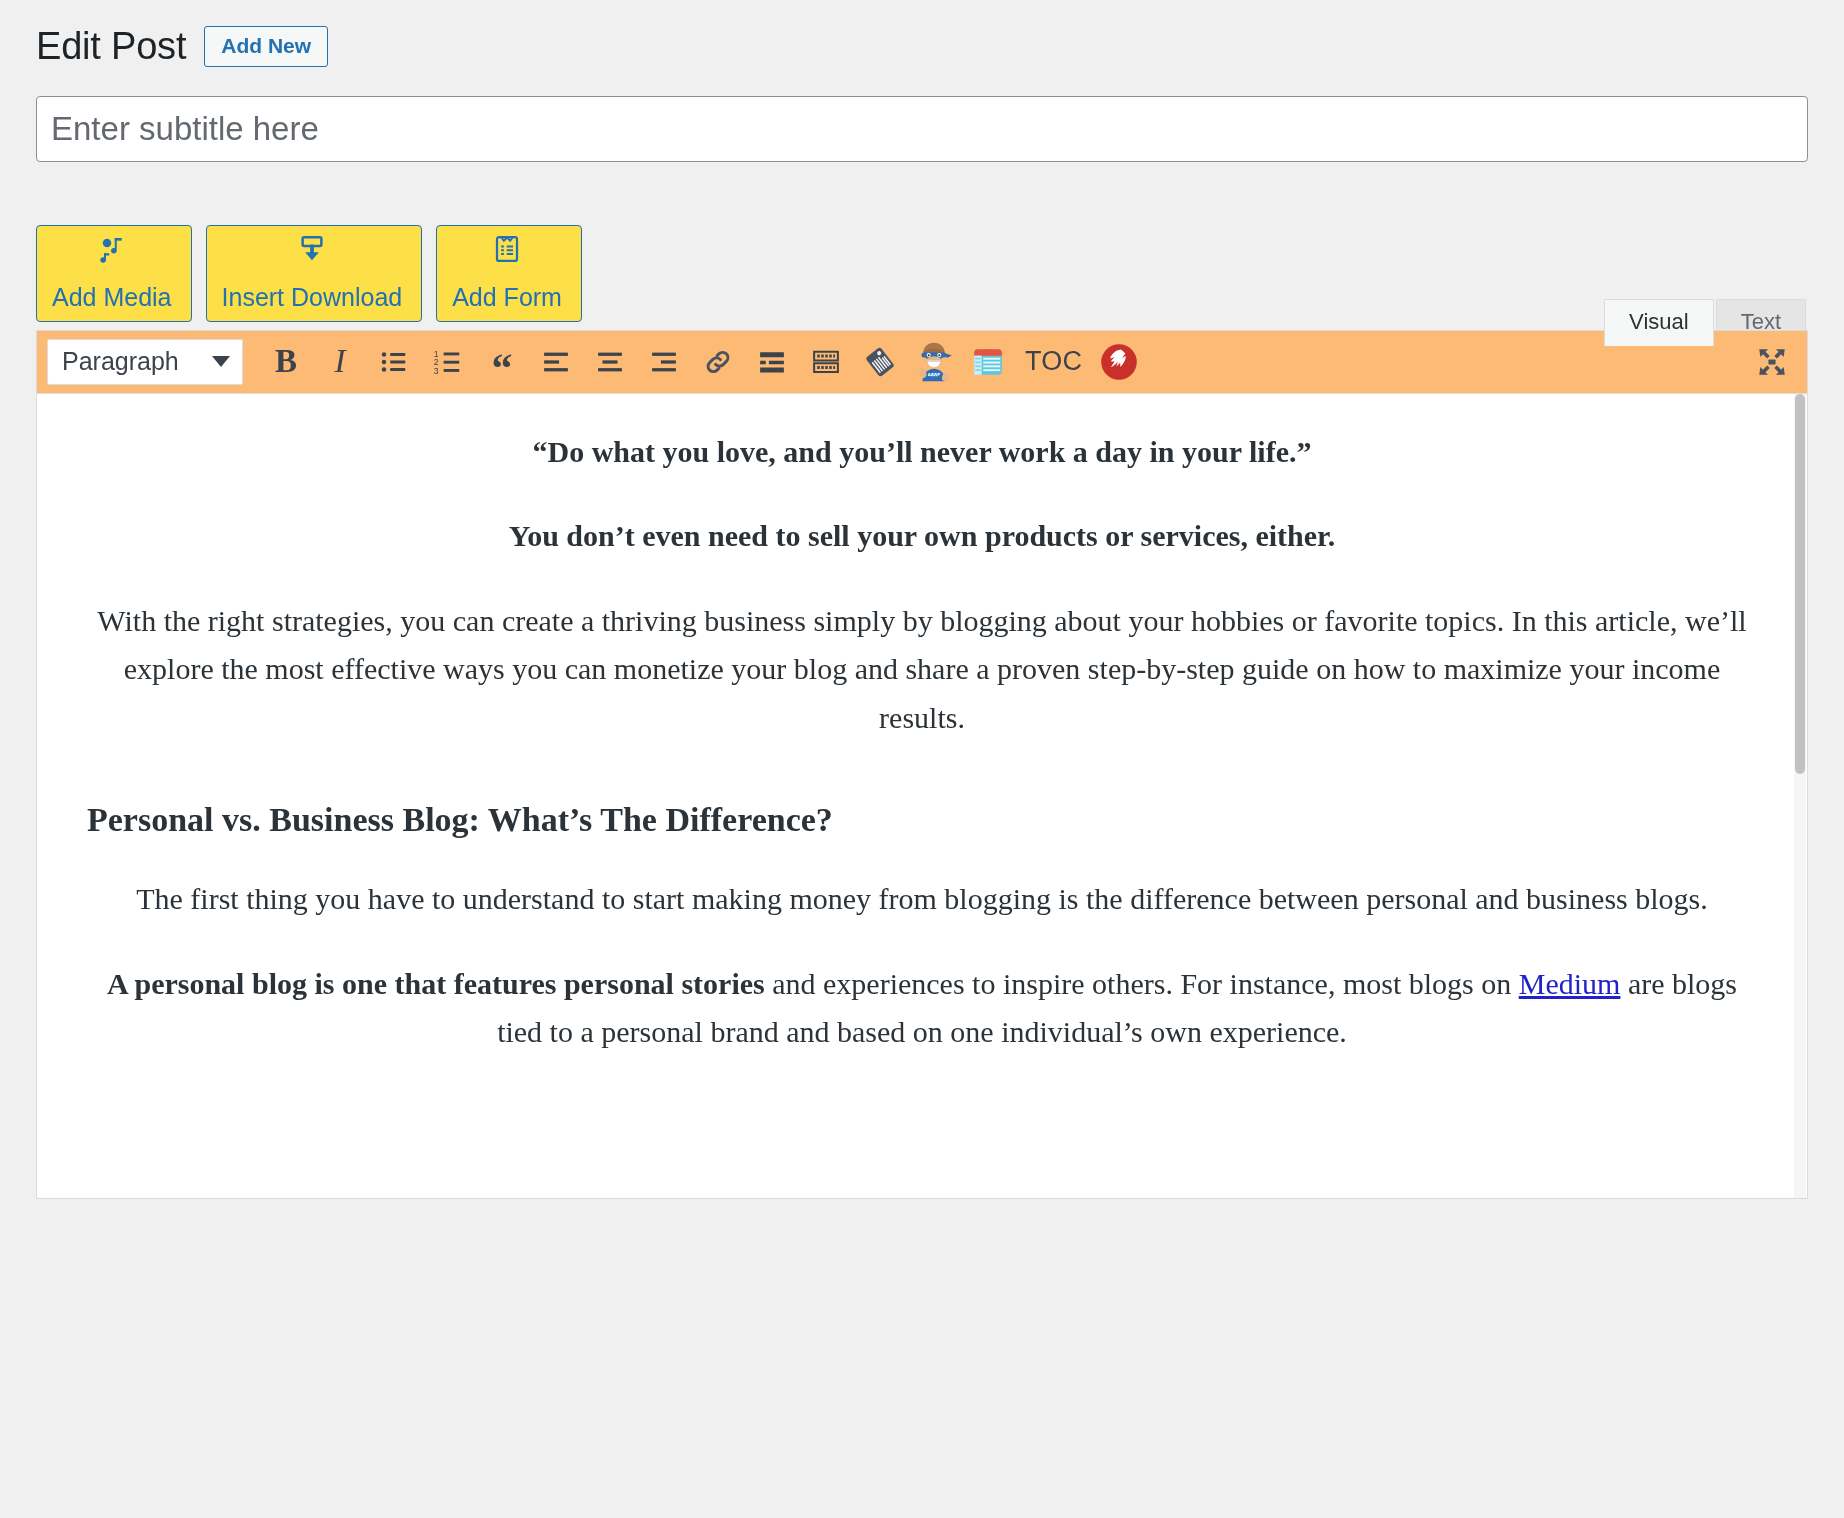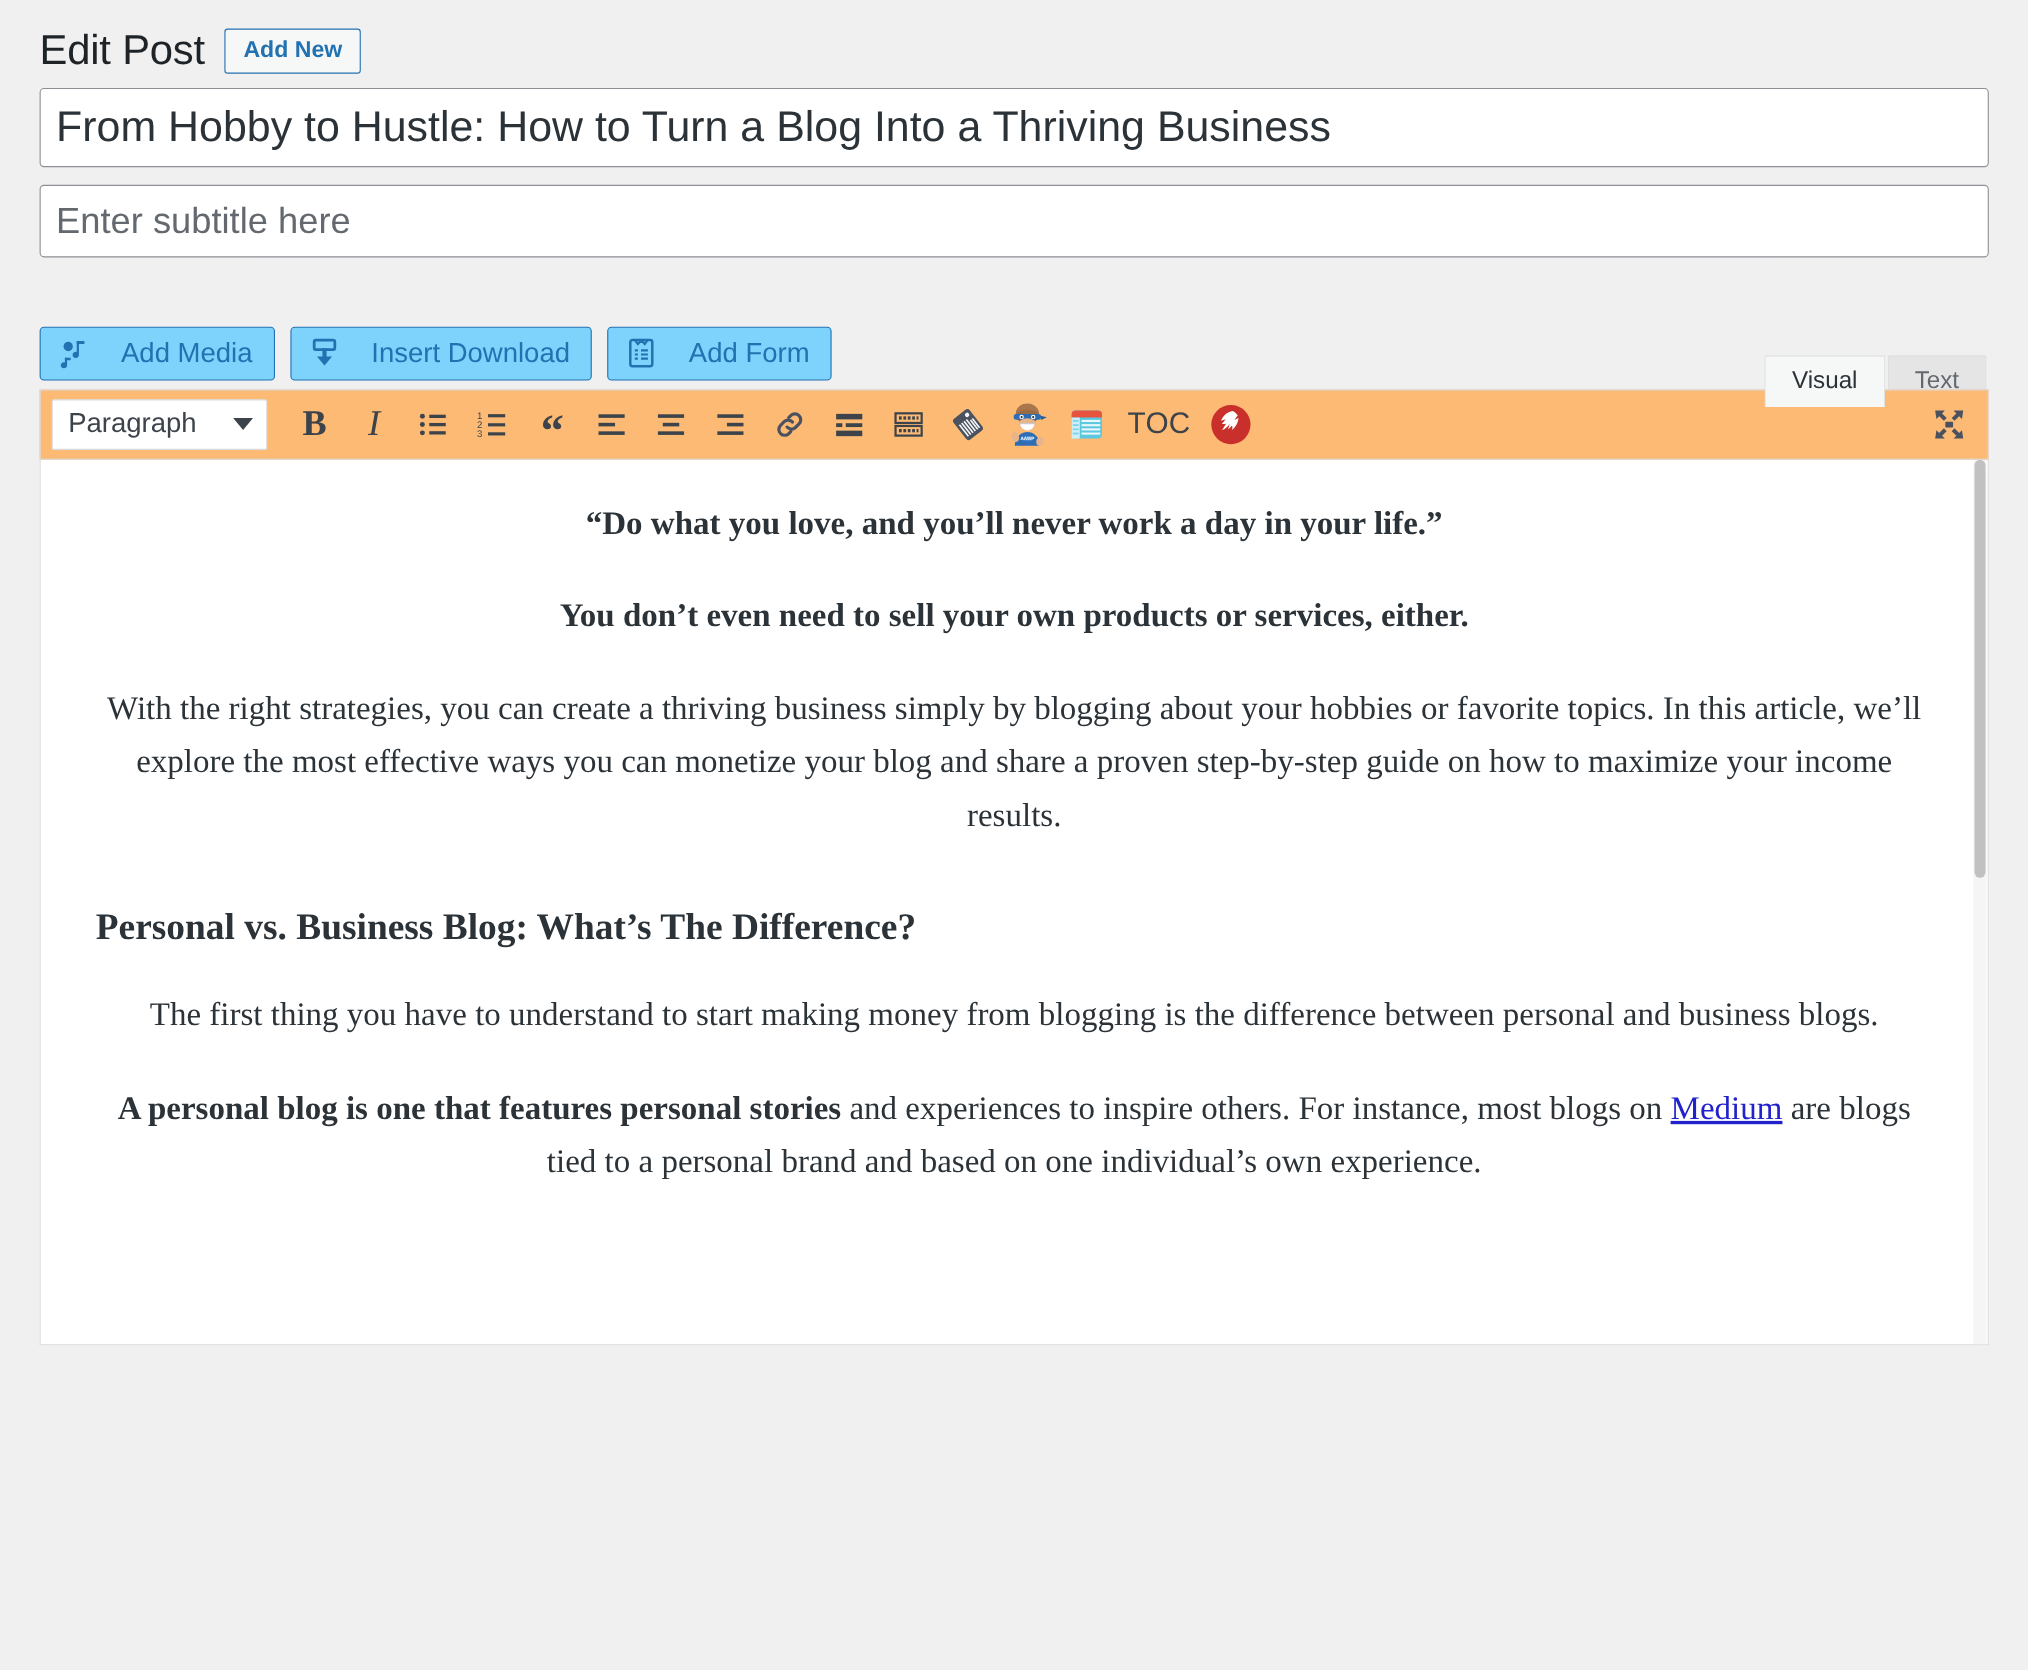--- a/index.html
+++ b/index.html
@@ -92,30 +92,31 @@
     position: relative;
   }
   .media-buttons {
     display: flex;
     gap: 14px;
     padding-bottom: 8px;
   }
   .media-btn {
     display: flex;
     align-items: center;
-    gap: 28px;
-    background: #7dd3fc;
+    gap: 18px;
+    background: #fde047;
     border: 1px solid #2271b1;
     border-radius: 4px;
     color: #2271b1;
     font-size: 25px;
     padding: 8px 19px 9px 15px;
     cursor: pointer;
     line-height: 1.2;
     white-space: nowrap;
+    flex-direction: column;
   }
   .media-btn svg { display: block; flex: none; }
 
   
   .mode-tabs {
     display: flex;
     align-items: flex-end;
     gap: 2px;
     padding-right: 2px;
   }
@@ -259,21 +260,20 @@
 </style>
 </head>
 <body>
 
 <div class="page-header">
   <h1 class="page-title">Edit Post</h1>
   <span class="add-new-btn">Add New</span>
 </div>
 
 <div class="fields-wrap">
-  <div class="title-input">From Hobby to Hustle: How to Turn a Blog Into a Thriving Business</div>
   <div class="subtitle-input">Enter subtitle here</div>
 </div>
 
 <div class="editor-wrap">
 
   <div class="media-row">
 
     <div class="media-buttons">
 
       <div class="media-btn">

